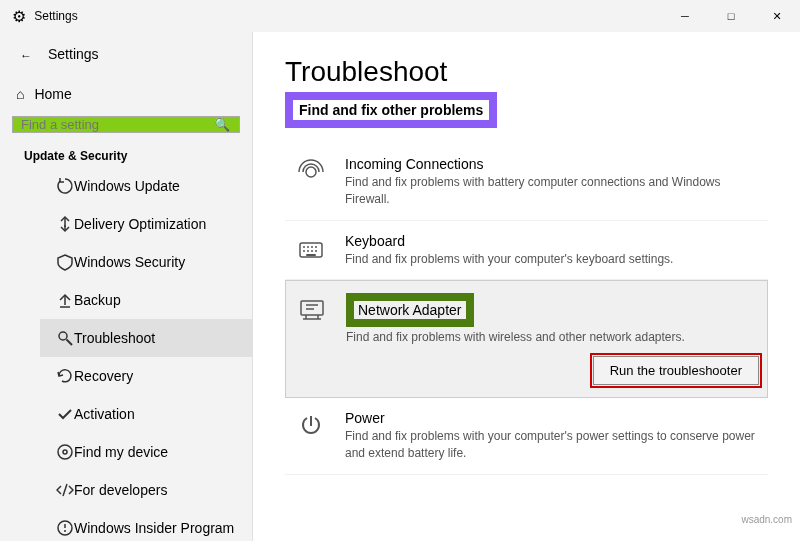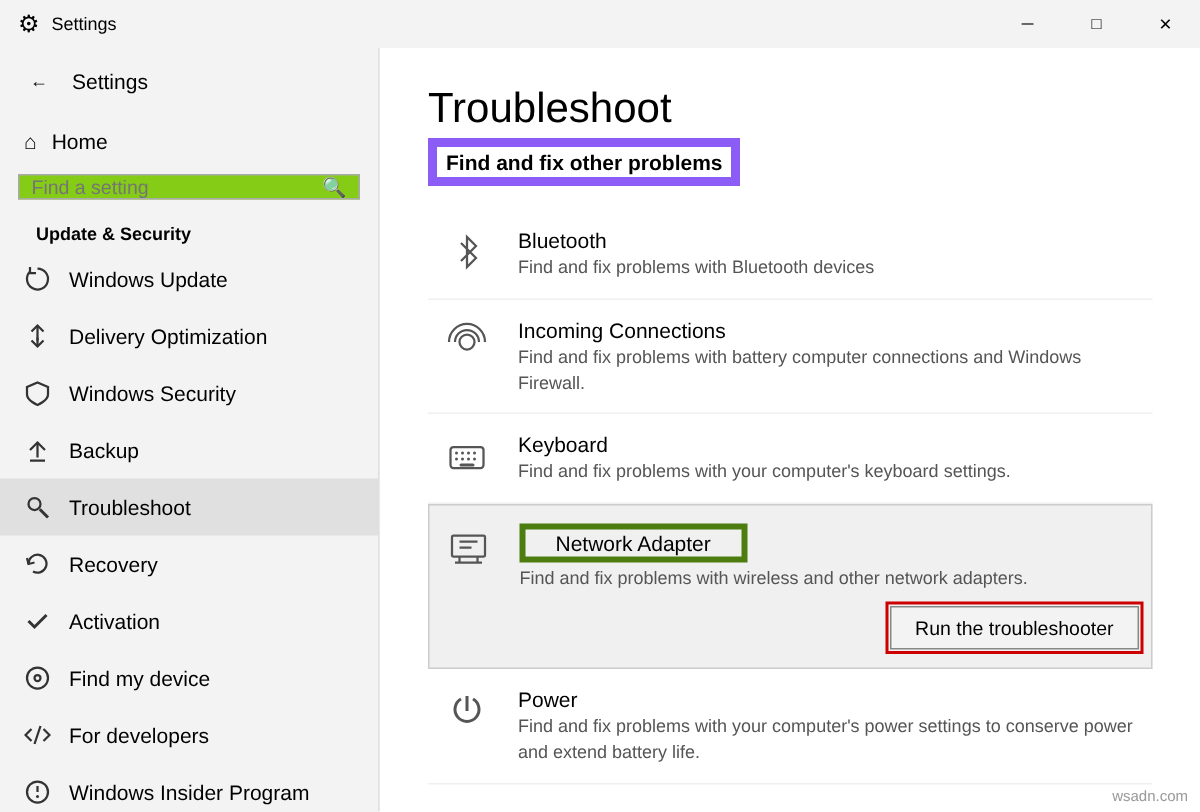--- a/index.html
+++ b/index.html
@@ -126,24 +126,24 @@
       font-size: 12px;
       font-weight: 700;
       padding: 8px 16px 4px 24px;
       color: #000;
     }
 
     .sidebar-item {
       display: flex;
       align-items: center;
       padding: 10px 16px;
-      gap: 12px;
       cursor: pointer;
       font-size: 14px;
       color: #000;
+      margin-left: 40px;
     }
     .sidebar-item.active { background: #e0e0e0; }
     .sidebar-item-icon {
       width: 18px;
       text-align: center;
       font-size: 16px;
       flex-shrink: 0;
     }
 
     
@@ -164,21 +164,21 @@
       font-size: 13px;
       color: #666;
       margin-bottom: 20px;
     }
 
     .section-heading {
       font-size: 14px;
       font-weight: 600;
       color: #000;
       margin-bottom: 16px;
-      border: 6px solid #8b5cf6;
+      border: 8px solid #8b5cf6;
       display: inline-block;
       padding: 2px 6px;
     }
 
     .troubleshoot-list {
       display: flex;
       flex-direction: column;
       gap: 0;
     }
 
@@ -206,23 +206,23 @@
 
     .ts-text {
       flex: 1;
     }
     .ts-name {
       font-size: 14px;
       font-weight: 500;
       color: #000;
     }
     .ts-name.outlined {
-      border: 4px solid #4d7c0f;
+      border: 8px solid #4d7c0f;
       display: inline-block;
-      padding: 1px 20px;
+      padding: 1px 4px;
     }
     .ts-desc {
       font-size: 12px;
       color: #555;
       margin-top: 2px;
       line-height: 1.4;
     }
 
     .run-btn {
       display: flex;
@@ -238,21 +238,21 @@
       cursor: pointer;
       outline: 2px solid #cc0000;
       outline-offset: 1px;
     }
 
     
     svg { display: block; }
 
     .watermark {
       position: fixed;
-      bottom: 4px;
+      bottom: 16px;
       right: 8px;
       font-size: 10px;
       color: #999;
     }
   </style>
 </head>
 <body>
 
 <div class="titlebar">
   <div class="titlebar-left">
@@ -384,31 +384,20 @@
       </div>
 
   </div>
 
   <div class="content">
     <h1 class="page-title">Troubleshoot</h1>
 
     <div class="section-heading">Find and fix other problems</div>
 
     <div class="troubleshoot-list" id="ts-list">
-        <div class="ts-item">
-          <div class="ts-icon">
-            <svg width="28" height="28" viewBox="0 0 28 28">
-              <polyline points="10,8 20,18 14,24 14,4 20,10 10,20" stroke="#555" stroke-width="1.5" fill="none"></polyline>
-            </svg>
-          </div>
-          <div class="ts-text">
-            <div class="ts-name">Bluetooth</div>
-            <div class="ts-desc">Find and fix problems with Bluetooth devices</div>
-          </div>
-        </div>
         <div class="ts-item">
           <div class="ts-icon">
             <svg width="28" height="28" viewBox="0 0 28 28">
               <circle cx="14" cy="14" r="5" stroke="#555" stroke-width="1.5" fill="none"></circle>
               <path d="M6,14 a8,8 0 0,1 16,0" stroke="#555" stroke-width="1.5" fill="none"></path>
               <path d="M2,14 a12,12 0 0,1 24,0" stroke="#555" stroke-width="1.5" fill="none"></path>
             </svg>
           </div>
           <div class="ts-text">
             <div class="ts-name">Incoming Connections</div>

